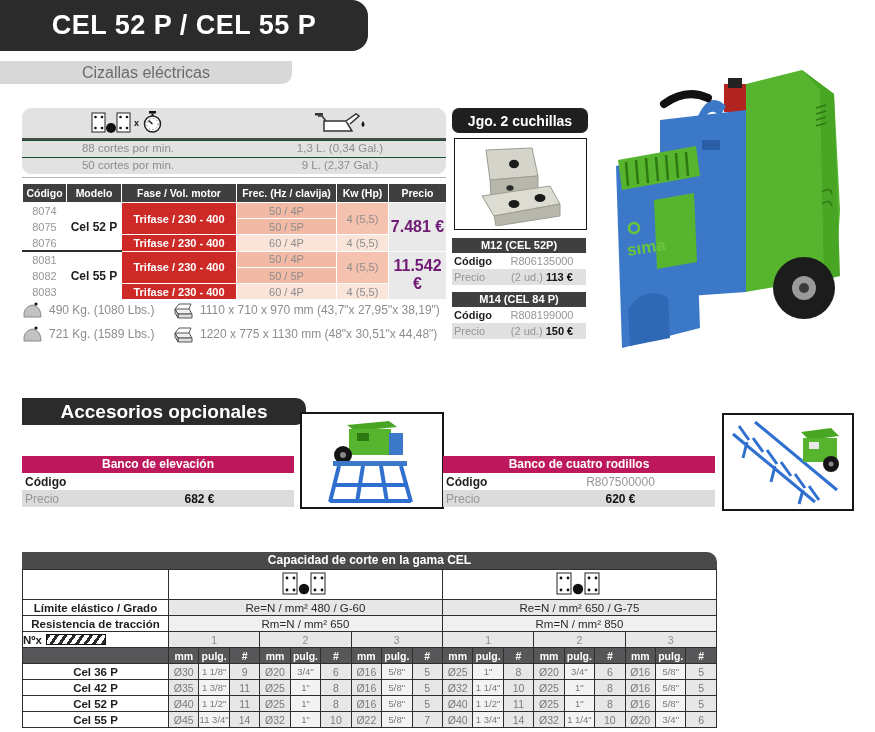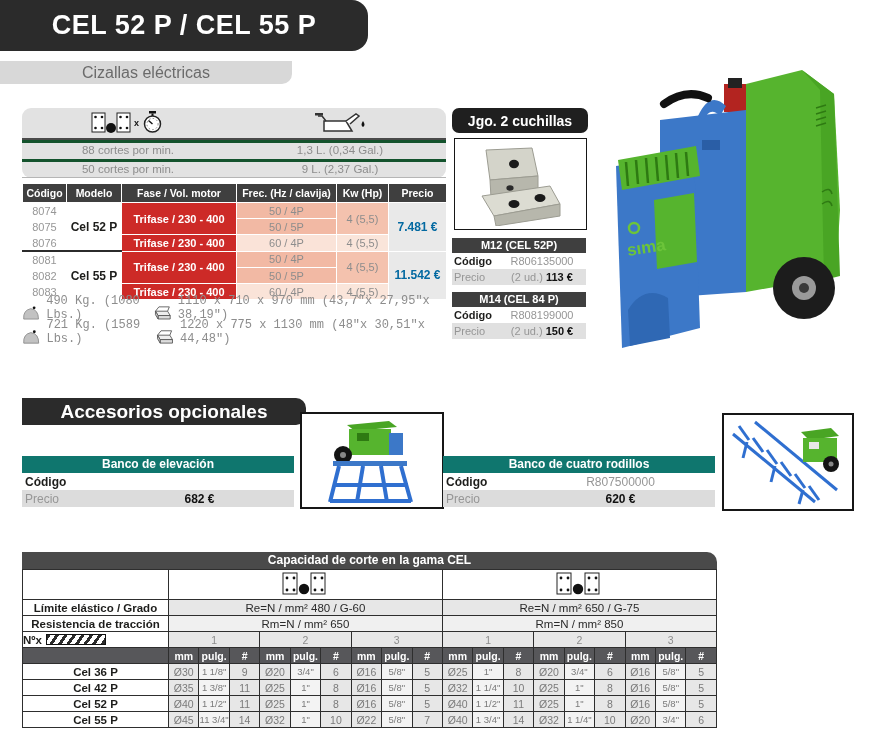--- a/index.html
+++ b/index.html
@@ -10,42 +10,42 @@
              border-radius:0 16px 16px 0;display:flex;align-items:center;justify-content:center;
              color:#fff;font-size:27px;font-weight:bold;letter-spacing:.5px;}
   .subtitle-bar{position:absolute;left:0;top:61px;width:292px;height:23px;background:#d8d8d8;
              border-radius:0 0 10px 0;display:flex;align-items:center;justify-content:center;
              color:#6b6b6b;font-size:16px;}
   
   .info-table{position:absolute;left:22px;top:108px;width:424px;background:#e2e2e2;
               border-radius:9px;overflow:hidden;}
   .it-head{height:30px;display:flex;border-bottom:2px solid #4a4a4a;align-items:center;}
   .it-head .cell{flex:1;display:flex;justify-content:center;align-items:center;}
-  .it-row{height:16px;display:flex;border-top:3px solid #14532d;}
+  .it-row{height:16px;display:flex;border-top:1px solid #14532d;}
   .it-row span{flex:1;text-align:center;font-size:11.5px;line-height:15px;color:#8d8d8d;}
   .sep-line{position:absolute;left:22px;top:177px;width:424px;height:1px;background:#b5b5b5;}
   
   table.spec{position:absolute;left:22px;top:183px;width:424px;border-collapse:collapse;
              table-layout:fixed;font-size:11px;}
   table.spec th{background:#3f3f3f;color:#fff;font-size:10.5px;font-weight:bold;height:18px;
                 border:1px solid #fff;padding:0;}
   table.spec td{height:15px;padding:0;text-align:center;border:1px solid #fff;}
   td.code{background:#fff;color:#979797;border-bottom:1px solid #c9c9c9;}
   td.code.grp{border-bottom:2px solid #2b2b2b;}
   td.model{background:#fff;font-weight:bold;color:#1d1d1b;font-size:12px;}
   td.model.grp{border-bottom:2px solid #2b2b2b;}
   td.fase{background:#cd2a27;color:#fff;font-weight:bold;font-size:11px;border:2px solid #fff;}
   td.frec{background:#f2b9a4;color:#8d8d8d;}
   td.frec.lt{background:#fae3d8;}
   td.kw{background:#f4c2ae;color:#8d8d8d;}
   td.kw.lt{background:#fae5da;}
-  td.price{background:#e9e9e9;color:#0369a1;font-weight:bold;font-size:12px;}
+  td.price{background:#e9e9e9;color:#701a75;font-weight:bold;font-size:16px;}
   
   .phys{position:absolute;left:22px;top:298px;width:424px;}
-  .phys-row{display:flex;align-items:flex-end;height:24px;font-family:Liberation Mono, monospace;}
+  .phys-row{display:flex;align-items:center;height:24px;}
   .phys-row .w-txt{width:122px;margin-left:6px;color:#8d8d8d;font-size:12px;}
   .phys-row .d-txt{margin-left:6px;color:#8d8d8d;font-size:12px;}
   
   .jgo-bar{position:absolute;left:452px;top:108px;width:136px;height:25px;background:#1f1f1f;
            border-radius:7px;display:flex;align-items:center;justify-content:center;
            color:#fff;font-size:14px;font-weight:bold;}
   .blade-frame{position:absolute;left:454px;top:138px;width:131px;height:90px;background:#fff;
            border:1px solid #161616;display:flex;align-items:center;justify-content:center;}
   .mini{position:absolute;width:134px;font-size:11px;}
   .mini .mh{height:15px;background:#3f3f3f;color:#fff;font-weight:bold;text-align:center;line-height:15px;}
@@ -58,21 +58,21 @@
   
   .machine{position:absolute;left:598px;top:60px;width:262px;height:292px;}
   
   .acc-bar{position:absolute;left:22px;top:398px;width:284px;height:27px;background:#2b2b2b;
            border-radius:0 10px 10px 0;display:flex;align-items:center;justify-content:center;
            color:#fff;font-size:19px;font-weight:bold;}
   .acc-sub{position:absolute;left:30px;top:428px;width:190px;height:21px;background:#d8d8d8;
            border-radius:0 0 9px 0;display:flex;align-items:center;justify-content:center;
            color:#7a7a7a;font-size:14px;}
   .acc-table{position:absolute;width:272px;font-size:12px;}
-  .acc-table .ah{height:17px;background:#0f766e;color:#fff;font-weight:bold;text-align:center;line-height:17px;}
+  .acc-table .ah{height:17px;background:#be185d;color:#fff;font-weight:bold;text-align:center;line-height:17px;}
   .acc-table .ar{height:17px;display:flex;align-items:center;background:#fff;}
   .acc-table .ar.alt{background:#dcdcdc;}
   .acc-table .al{width:80px;padding-left:3px;font-weight:bold;}
   .acc-table .al.gray{font-weight:normal;color:#969696;}
   .acc-table .av{flex:1;text-align:center;color:#969696;}
   .acc-table .av b{color:#111;}
   .img-frame{position:absolute;background:#fff;border:2px solid #161616;
              display:flex;align-items:center;justify-content:center;}
   
   .cut{position:absolute;left:22px;top:552px;width:695px;border-radius:8px;}

